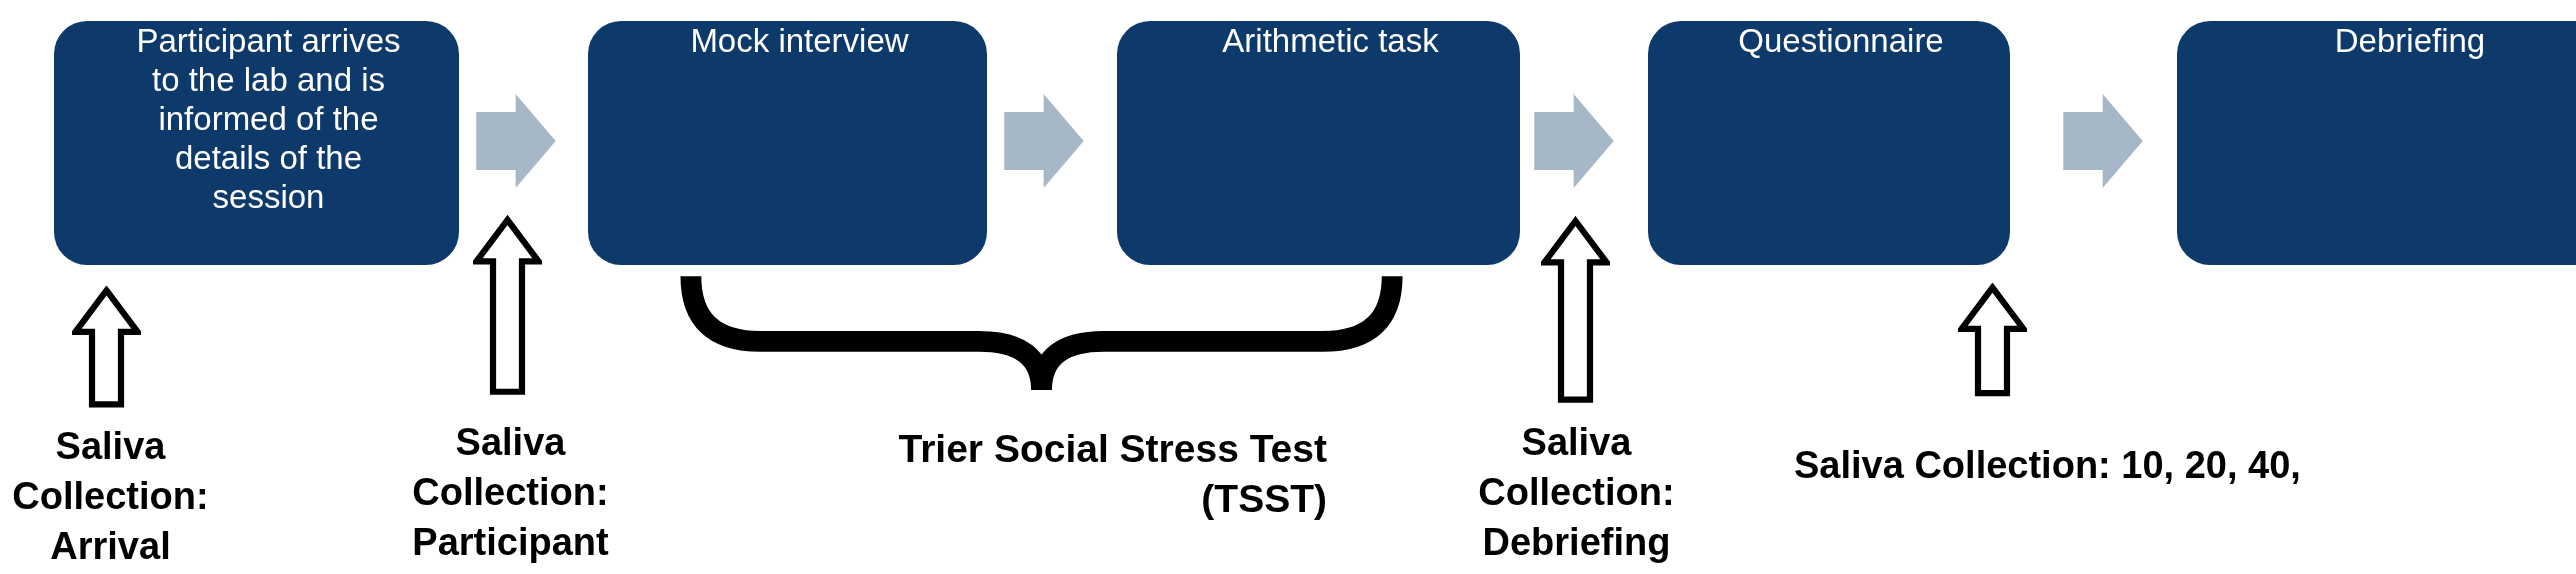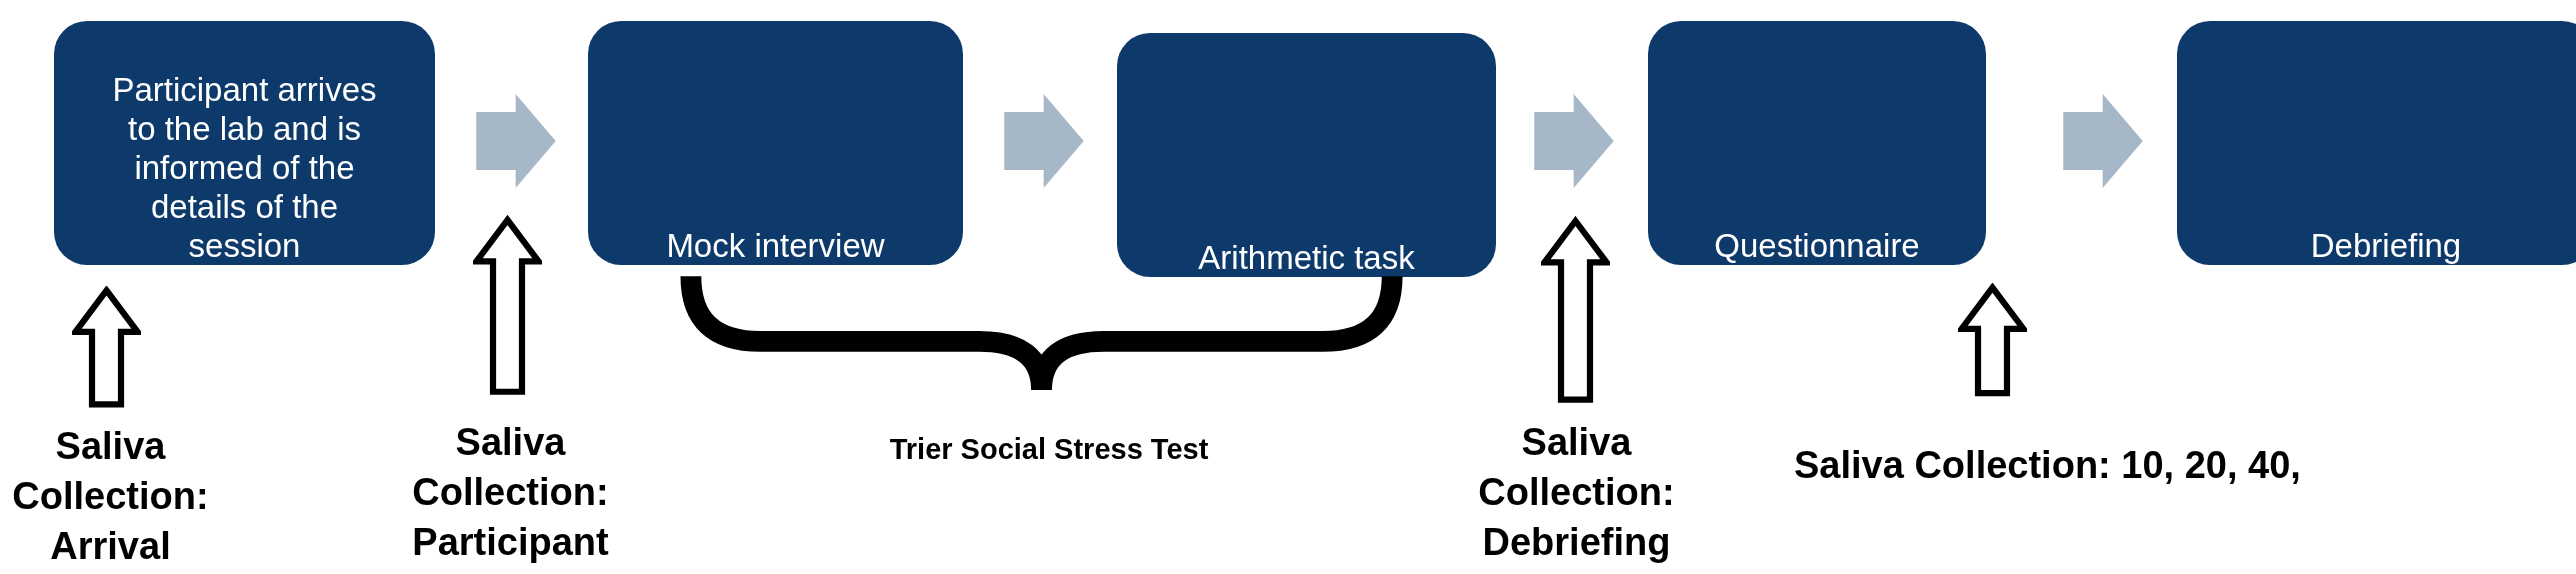--- a/index.html
+++ b/index.html
@@ -24,23 +24,24 @@
     background:var(--background);
     overflow:hidden;
   }
   .box{
     position:absolute;
     top:21px;
     height:244px;
     background:var(--box-fill);
     border-radius:33px;
     display:flex;
-    align-items:flex-end;
+    align-items:flex-start;
     justify-content:center;
     text-align:center;
+    padding-left:24px;
   }
   .box-text{
     color:var(--box-text);
     font-size:33px;
     line-height:39px;
     font-weight:400;
   }
   .box-text.multiline{
     max-width:299px;
   }
@@ -58,43 +59,43 @@
     font-weight:700;
     line-height:50px;
     text-align:center;
   }
   .saliva-label.left-align{
     text-align:left;
   }
   .brace-label{
     position:absolute;
     color:var(--label-text);
-    font-size:29px;
+    font-size:39px;
     font-weight:700;
     line-height:50px;
-    text-align:center;
+    text-align:right;
   }
   .brace-svg{
     position:absolute;
   }
 </style>
 </head>
 <body>
 
 <div class="canvas">
 
   <div class="box" style="left:54px;width:381px;">
     <div class="box-text multiline">Participant arrives to the lab and is informed of the details of the session</div>
   </div>
 
   <div class="box" style="left:588px;width:375px;">
     <div class="box-text">Mock interview</div>
   </div>
 
-  <div class="box" style="left:1117px;width:379px;margin-top:12px;">
+  <div class="box" style="left:1117px;width:379px;">
     <div class="box-text">Arithmetic task</div>
   </div>
 
   <div class="box" style="left:1648px;width:338px;">
     <div class="box-text">Questionnaire</div>
   </div>
 
   <div class="box" style="left:2177px;width:418px;">
     <div class="box-text">Debriefing</div>
   </div>
@@ -146,16 +147,17 @@
     <div>Collection:</div>
     <div>Debriefing</div>
   </div>
 
   <div class="saliva-label left-align" style="left:1794px;top:421px;width:625px;margin-top:19px;">
     <div>Saliva Collection: 10, 20, 40,</div>
   </div>
 
   <div class="brace-label" style="left:771px;top:424px;width:556px;">
     <div>Trier Social Stress Test</div>
+    <div>(TSST)</div>
   </div>
 
 </div>
 
 
 </body></html>

